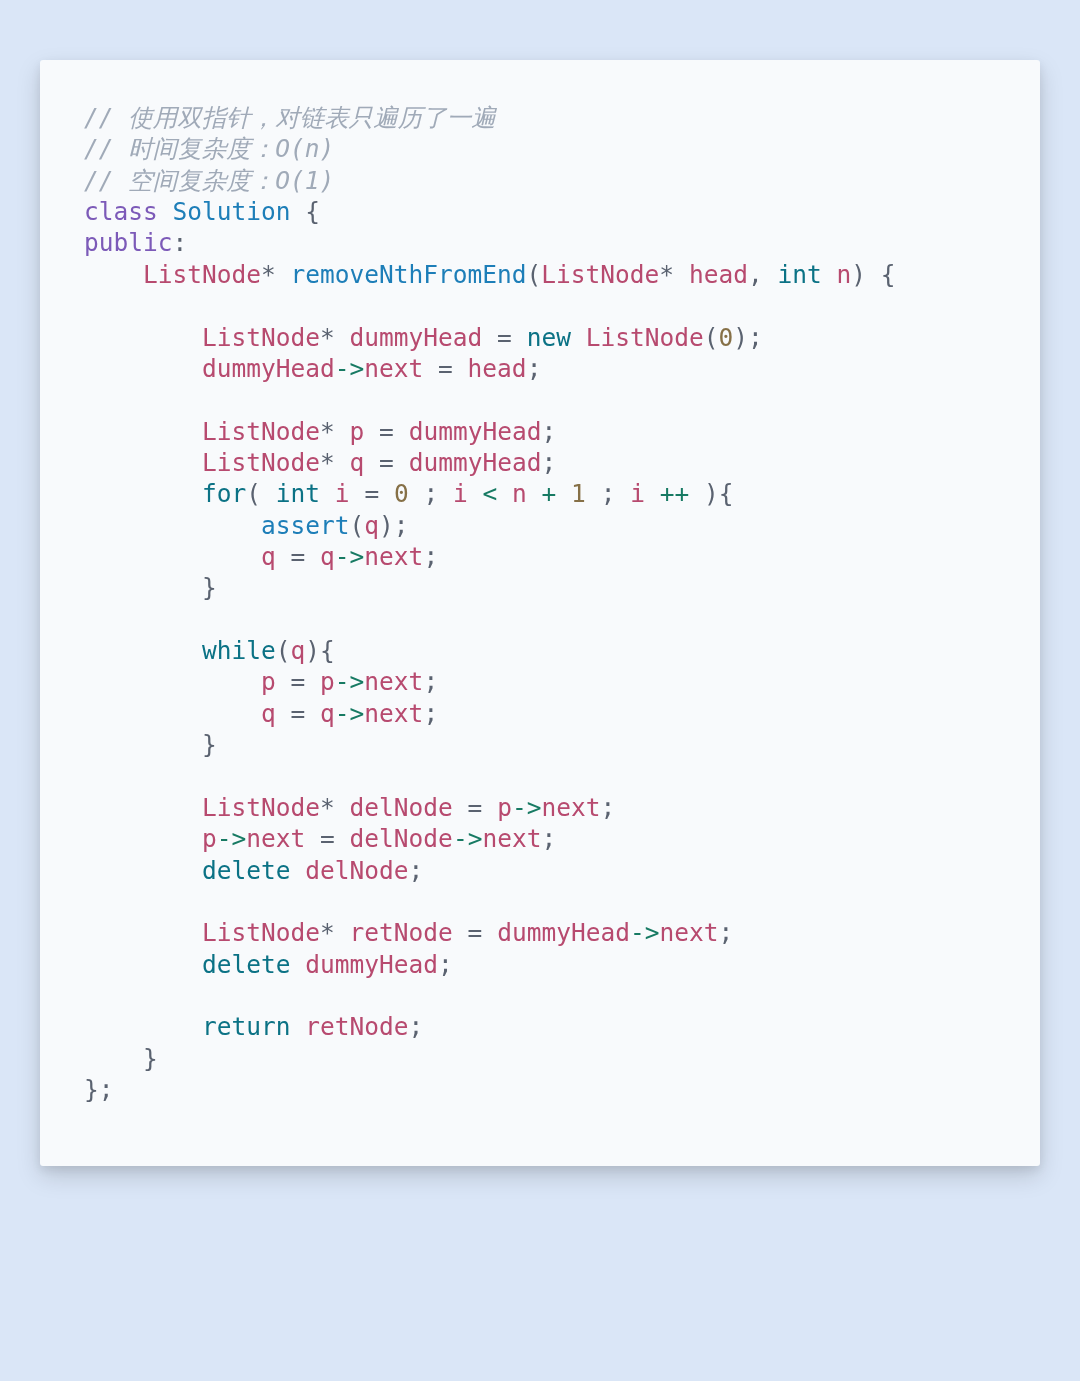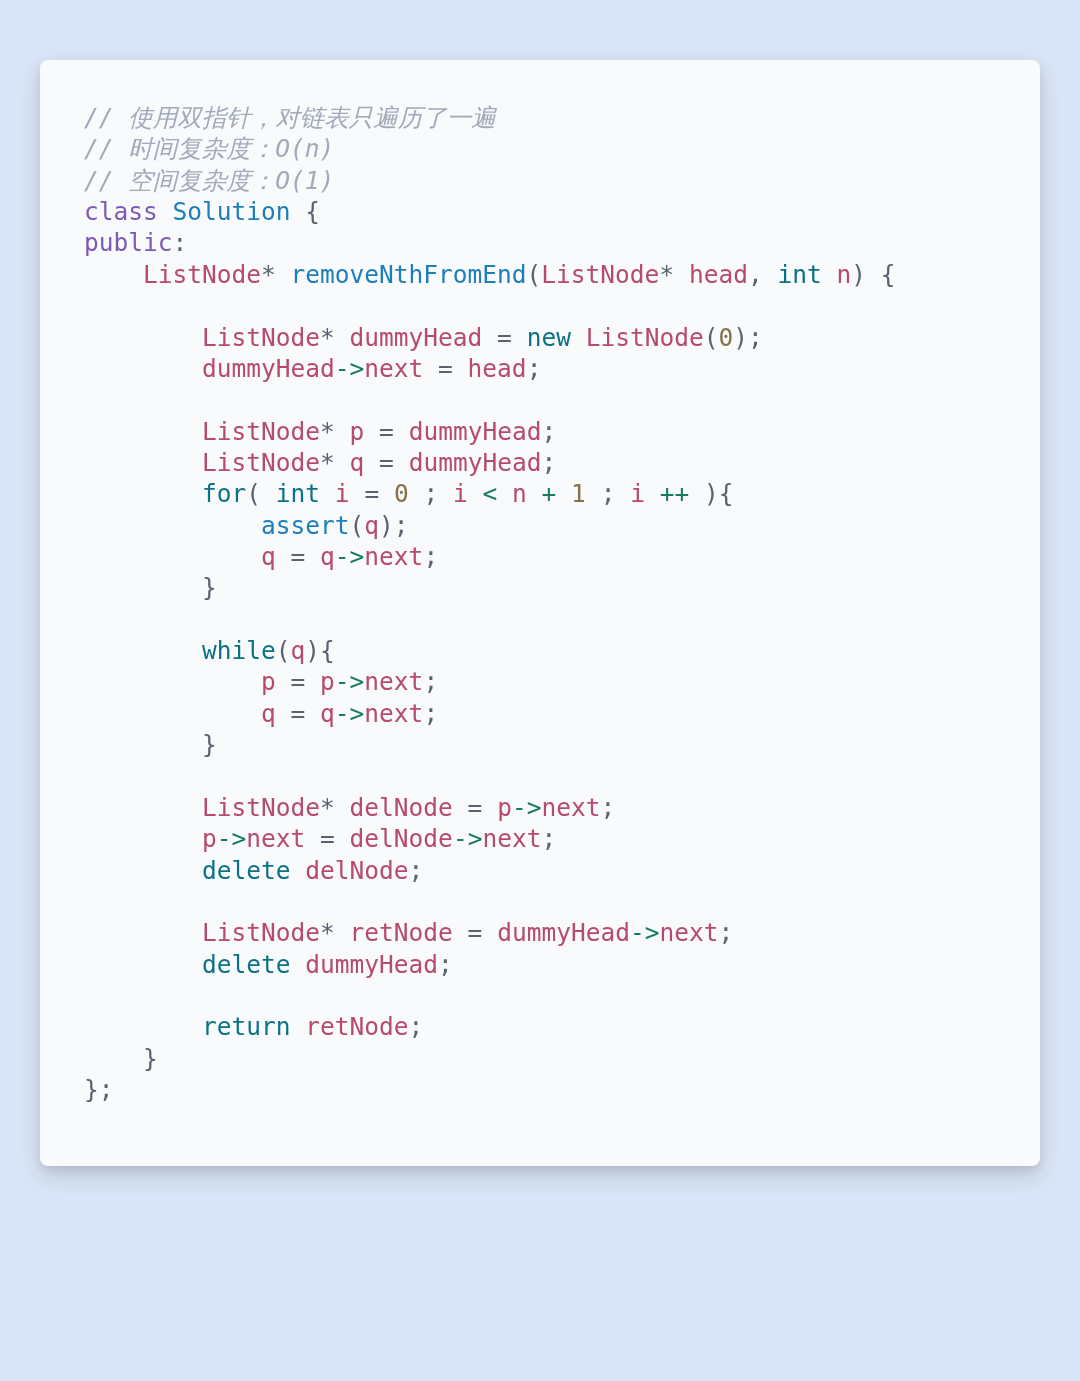--- a/index.html
+++ b/index.html
@@ -7,21 +7,21 @@
     background: #dae6f7;
     display: flex;
     justify-content: center;
     align-items: flex-start;
     min-height: 1381px;
     padding: 60px 40px;
     font-family: "SF Mono", Monaco, Consolas, "DejaVu Sans Mono", monospace;
   }
   .card {
     background: #f8fafc;
-    border-radius: 8px;
+    border-radius: 3px;
     box-shadow: 0 10px 25px rgba(0,0,0,0.15), 0 4px 10px rgba(0,0,0,0.08);
     padding: 42px 44px 60px 44px;
     width: 100%;
     max-width: 1000px;
   }
   pre {
     font-family: inherit;
     font-size: 24.5px;
     line-height: 1.28;
     white-space: pre;

